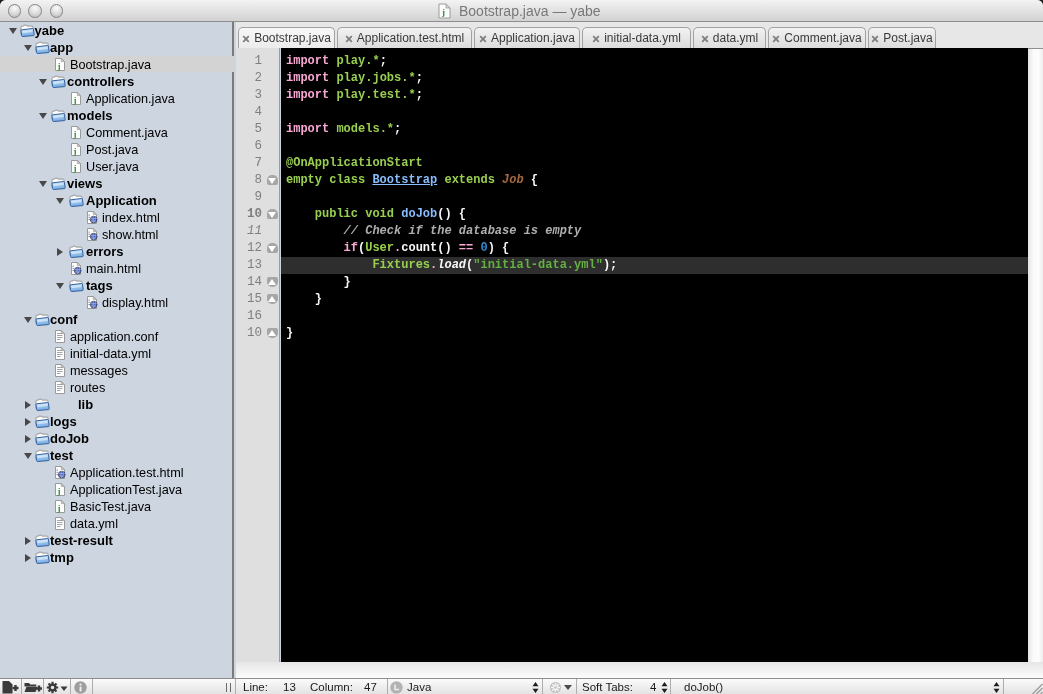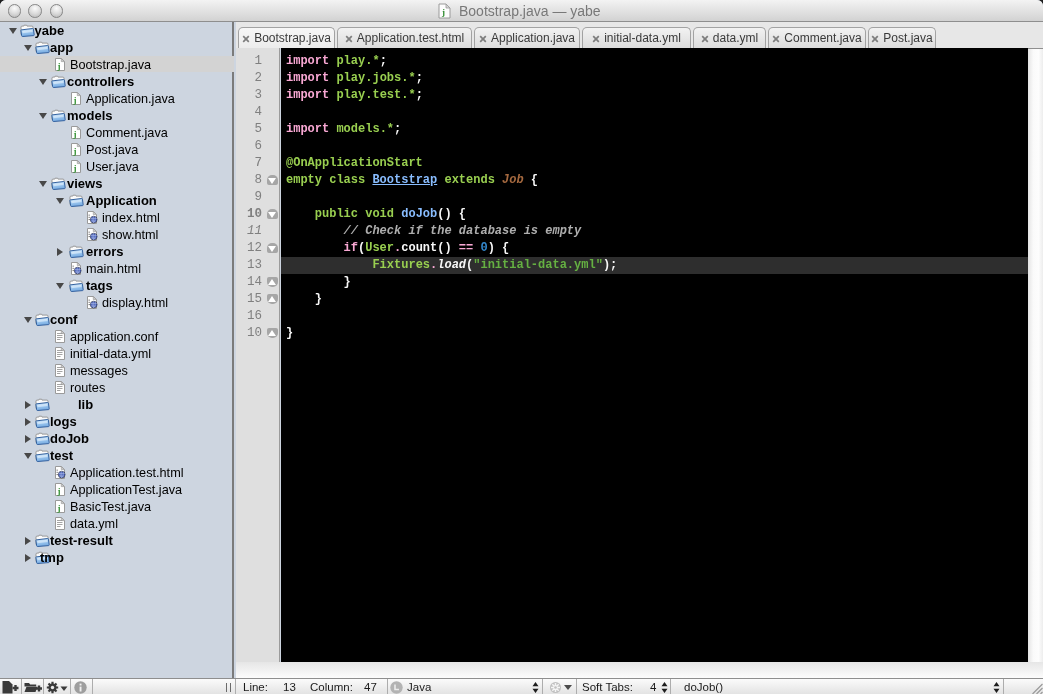--- a/index.html
+++ b/index.html
@@ -496,21 +496,21 @@
               <linearGradient id="fg15" x1="0" y1="0" x2="0.25" y2="1">
                 <stop offset="0" stop-color="#d7ecfb"></stop>
                 <stop offset="0.5" stop-color="#9ec9f1"></stop>
                 <stop offset="1" stop-color="#78abe0"></stop>
               </linearGradient>
             </defs>
             <path d="M2 10.5 L2 3.2 Q2 2.1 3 2.1 L4.7 2.1 L5.1 1.2 L7.6 1.2 L8 2.1 L13 2.1 Q14 2.1 14 3.2 L14 8 L2 10.5 Z" fill="#fbfbfb" stroke="#8f8f8f" stroke-width="0.9"></path>
             <path d="M2.2 5.9 L13.6 4.5 Q14.3 4.45 14.4 5.1 L15.2 10.7 Q15.3 11.5 14.5 11.6 L3.6 12.5 Q2.8 12.55 2.7 11.8 L1.9 6.6 Q1.8 5.95 2.2 5.9 Z" fill="url(#fg15)" stroke="#33619f" stroke-width="1"></path>
             <path d="M3.2 6.9 L13.2 5.7 L13.7 8.1 L3.6 9.3 Z" fill="rgba(255,255,255,0.45)"></path>
           </svg></span>
-        <span class="lbl bold" style="left:40px;">tmp</span>
+        <span class="lbl bold" style="left:50px;">tmp</span>
       </div>
     </div>
 
   <div id="sbfooter">
     <svg style="position:absolute;left:2px;top:1px;" width="17" height="14" viewBox="0 0 17 14">
       <path d="M0.5 1 h6.5 l3.5 3.5 v9 h-10 z" fill="#3a3a3a"></path>
       <path d="M10.5 8 h6 M13.5 5 v6" stroke="#3a3a3a" stroke-width="2.4"></path>
     </svg>
     <div class="fsep" style="left:21px;"></div>
     <svg style="position:absolute;left:24px;top:2px;" width="18" height="12" viewBox="0 0 18 12">

